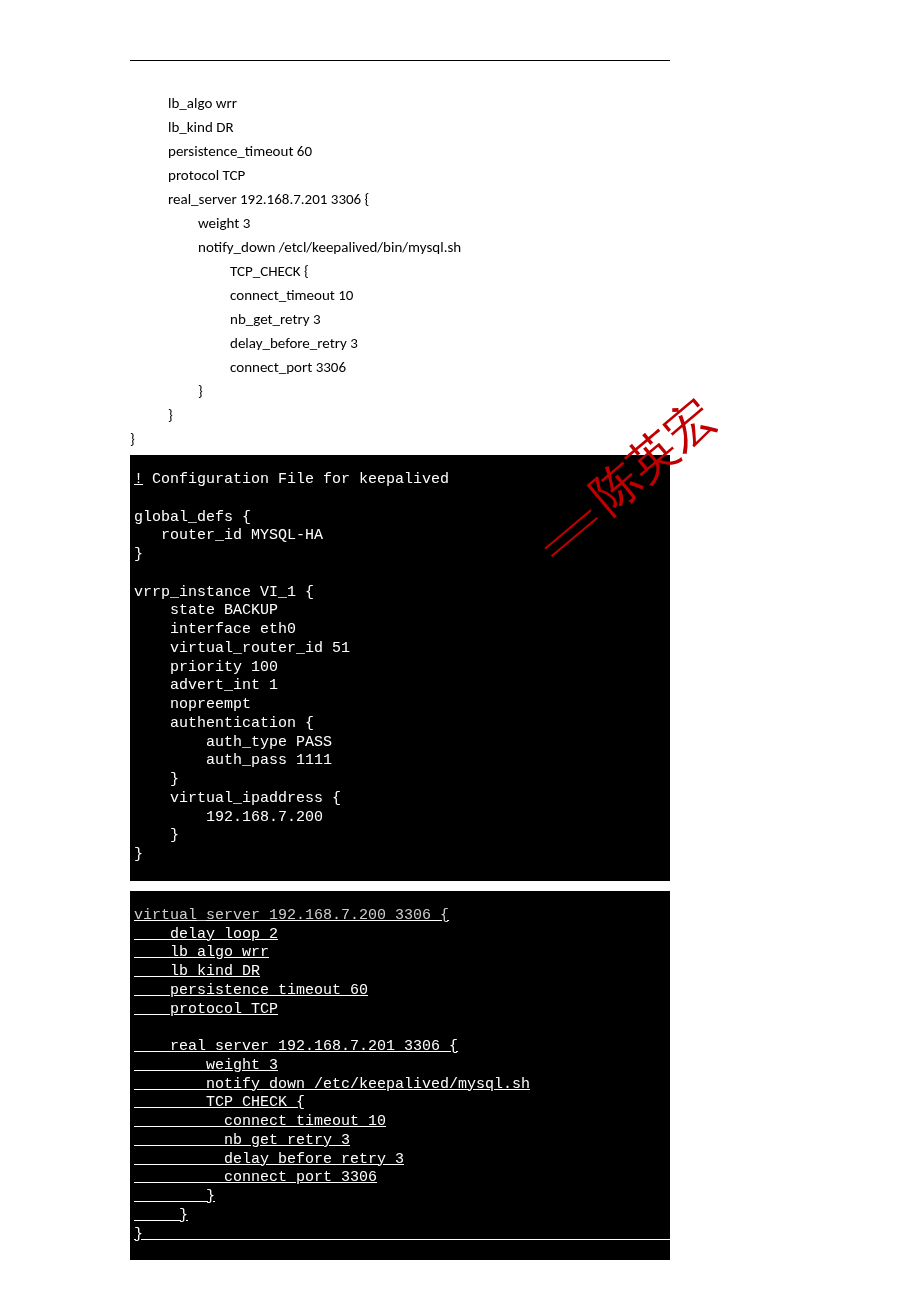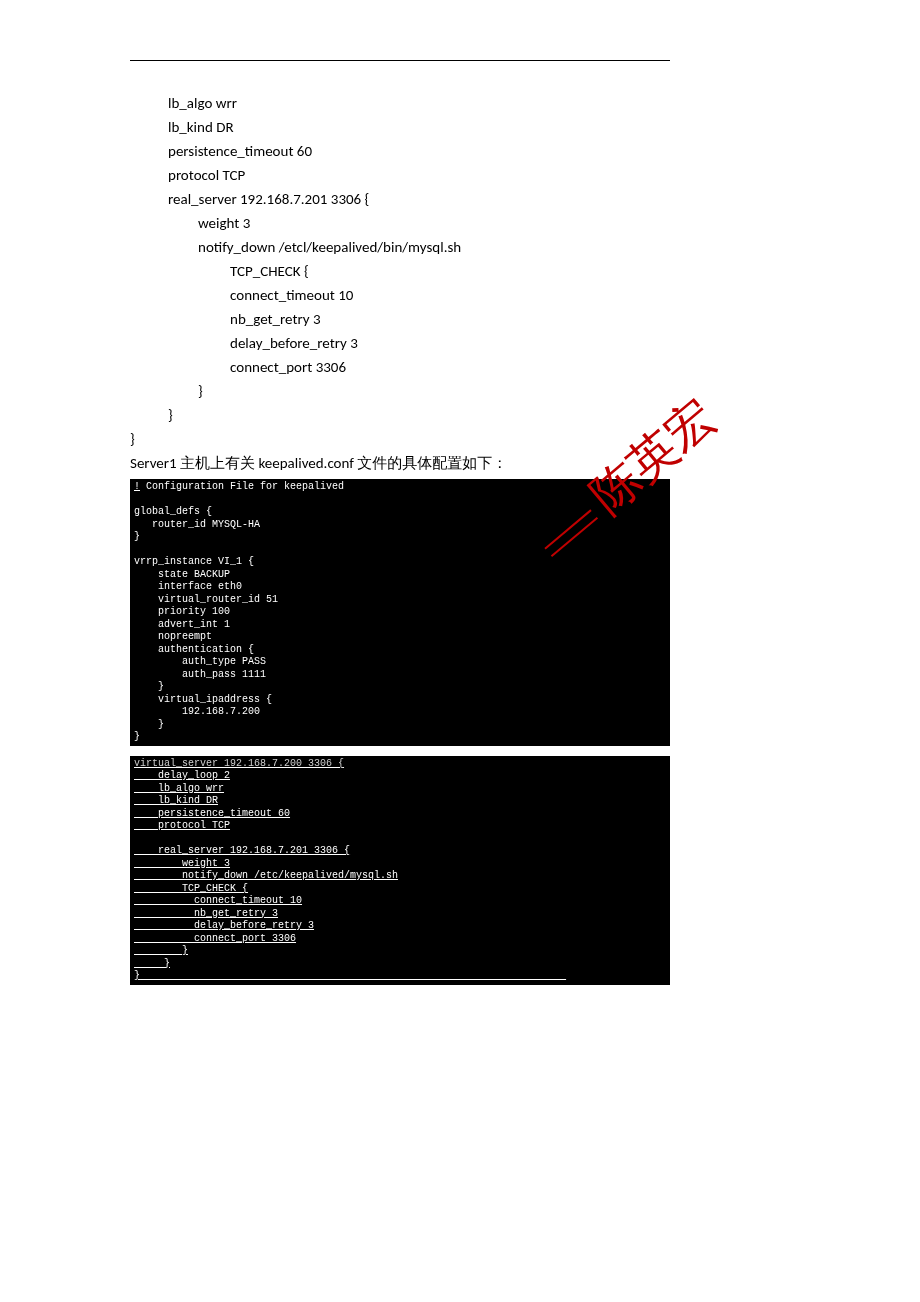--- a/index.html
+++ b/index.html
@@ -24,24 +24,24 @@
     margin: 0 0 30px 0;
   }
   .indent1 { padding-left: 38px; }
   .indent2 { padding-left: 68px; }
   .indent3 { padding-left: 100px; }
   .line { white-space: pre; }
   .terminal {
     background: #000;
     color: #fff;
     font-family: "Courier New", monospace;
-    font-size: 10px;
+    font-size: 15px;
     line-height: 1.25;
     white-space: pre;
-    padding: 2px 4px;
+    padding: 16px 4px;
     margin-top: 4px;
   }
   .terminal + .terminal { margin-top: 10px; text-decoration: underline; }
   .u { text-decoration: underline; }
   .dim { color: #cfcfcf; }
   .watermark {
     position: absolute;
     top: 325px;
     right: 60px;
     width: 260px;
@@ -67,21 +67,20 @@
     <div class="line indent3">TCP_CHECK {</div>
     <div class="line indent3">connect_timeout 10</div>
     <div class="line indent3">nb_get_retry 3</div>
     <div class="line indent3">delay_before_retry 3</div>
     <div class="line indent3">connect_port 3306</div>
     <div class="line indent2">}</div>
     <div class="line indent1">}</div>
     <div class="line">}</div>
   </div>
 
-  <div class="line">Server1 主机上有关 keepalived.conf 文件的具体配置如下：</div>
 
   <div class="terminal"><span class="u">!</span><span> Configuration File for keepalived</span>
 <span></span>
 <span>global_defs {</span>
 <span>   router_id MYSQL-HA</span>
 <span>}</span>
 <span></span>
 <span>vrrp_instance VI_1 {</span>
 <span>    state BACKUP</span>
 <span>    interface eth0</span>

